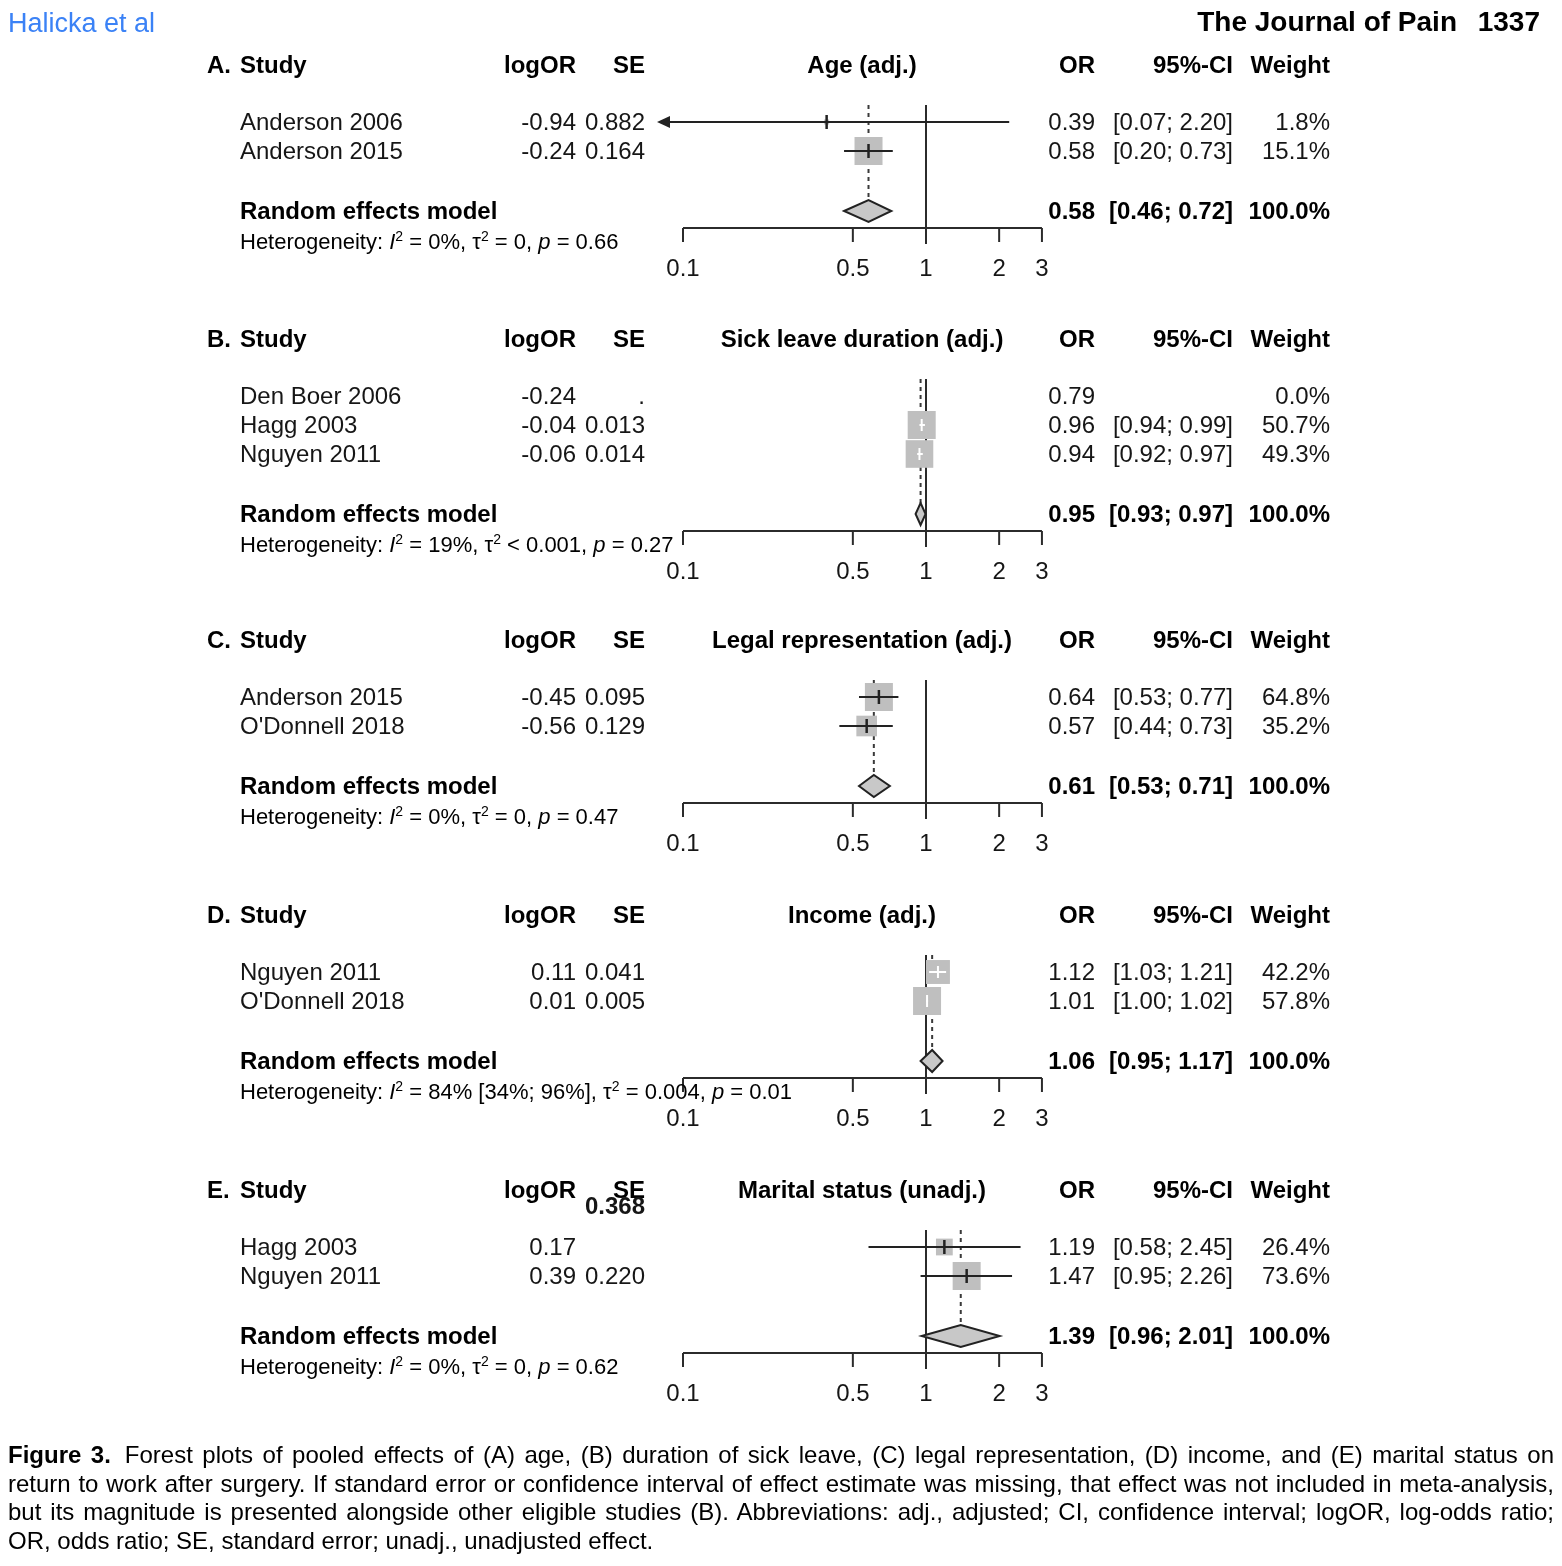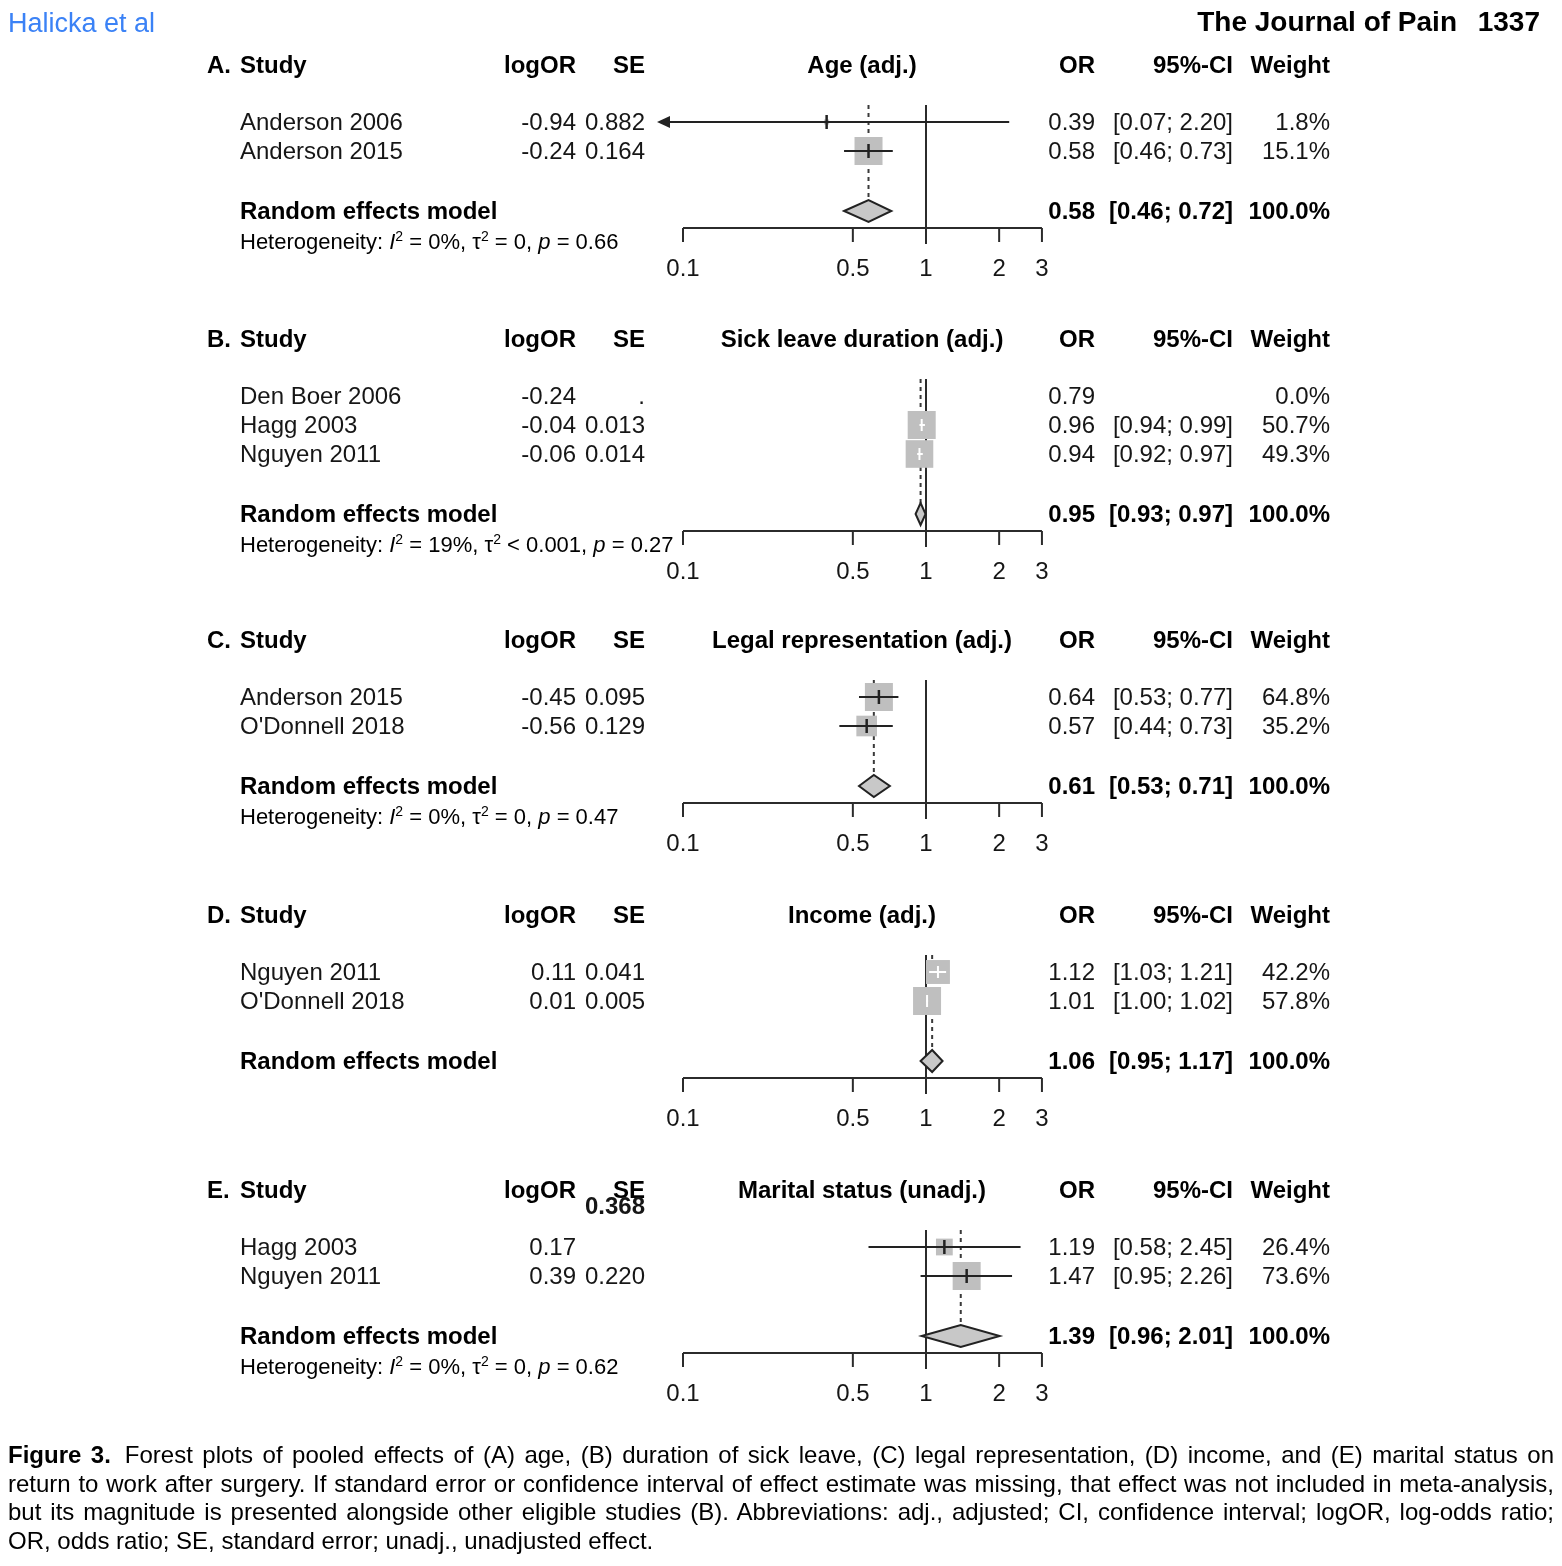--- a/index.html
+++ b/index.html
@@ -153,21 +153,21 @@
         <div class="cell" style="top: 108px; left: 240px;">Anderson 2006</div>
         <div class="cell" style="top: 108px; right: 986px;">-0.94</div>
         <div class="cell" style="top: 108px; right: 917px;">0.882</div>
         <div class="cell" style="top: 108px; right: 467px;">0.39</div>
         <div class="cell" style="top: 108px; right: 329px;">[0.07; 2.20]</div>
         <div class="cell" style="top: 108px; right: 232px;">1.8%</div>
         <div class="cell" style="top: 137px; left: 240px;">Anderson 2015</div>
         <div class="cell" style="top: 137px; right: 986px;">-0.24</div>
         <div class="cell" style="top: 137px; right: 917px;">0.164</div>
         <div class="cell" style="top: 137px; right: 467px;">0.58</div>
-        <div class="cell" style="top: 137px; right: 329px;">[0.46; 0.73]</div>
+        <div class="cell" style="top: 137px; right: 329px;">[0.20; 0.73]</div>
         <div class="cell" style="top: 137px; right: 232px;">15.1%</div>
         <div class="cell bold" style="top: 197px; left: 240px;">Random effects model</div>
         <div class="cell bold" style="top: 197px; right: 467px;">0.58</div>
         <div class="cell bold" style="top: 197px; right: 329px;">[0.46; 0.72]</div>
         <div class="cell bold" style="top: 197px; right: 232px;">100.0%</div>
         <div class="cell het" style="top: 228px; left: 240px;"><span>Heterogeneity: </span><i>I</i><sup>2</sup><span> = 0%, </span><span>τ</span><sup>2</sup><span> = 0, </span><i>p</i><span> = 0.66</span></div>
         <div class="cell bold" style="top: 325px; left: 207px;">B.</div>
         <div class="cell bold" style="top: 325px; left: 240px;">Study</div>
         <div class="cell bold" style="top: 325px; right: 986px;">logOR</div>
         <div class="cell bold" style="top: 325px; right: 917px;">SE</div>
@@ -239,20 +239,21 @@
         <div class="cell" style="top: 987px; left: 240px;">O'Donnell 2018</div>
         <div class="cell" style="top: 987px; right: 986px;">0.01</div>
         <div class="cell" style="top: 987px; right: 917px;">0.005</div>
         <div class="cell" style="top: 987px; right: 467px;">1.01</div>
         <div class="cell" style="top: 987px; right: 329px;">[1.00; 1.02]</div>
         <div class="cell" style="top: 987px; right: 232px;">57.8%</div>
         <div class="cell bold" style="top: 1047px; left: 240px;">Random effects model</div>
         <div class="cell bold" style="top: 1047px; right: 467px;">1.06</div>
         <div class="cell bold" style="top: 1047px; right: 329px;">[0.95; 1.17]</div>
         <div class="cell bold" style="top: 1047px; right: 232px;">100.0%</div>
+        <div class="cell het" style="top: 1078px; left: 240px;"><span>Heterogeneity: </span><i>I</i><sup>2</sup><span> = 84% [34%; 96%], </span><span>τ</span><sup>2</sup><span> = 0.004, </span><i>p</i><span> = 0.01</span></div>
         <div class="cell bold" style="top: 1176px; left: 207px;">E.</div>
         <div class="cell bold" style="top: 1176px; left: 240px;">Study</div>
         <div class="cell bold" style="top: 1176px; right: 986px;">logOR</div>
         <div class="cell bold" style="top: 1176px; right: 917px;">SE</div>
         <div class="cell bold" style="top: 1176px; left: 862px; transform: translateX(-50%);">Marital status (unadj.)</div>
         <div class="cell bold" style="top: 1176px; right: 467px;">OR</div>
         <div class="cell bold" style="top: 1176px; right: 329px;">95%-CI</div>
         <div class="cell bold" style="top: 1176px; right: 232px;">Weight</div>
         <div class="cell" style="top: 1233px; left: 240px;">Hagg 2003</div>
         <div class="cell" style="top: 1233px; right: 986px;">0.17</div>

